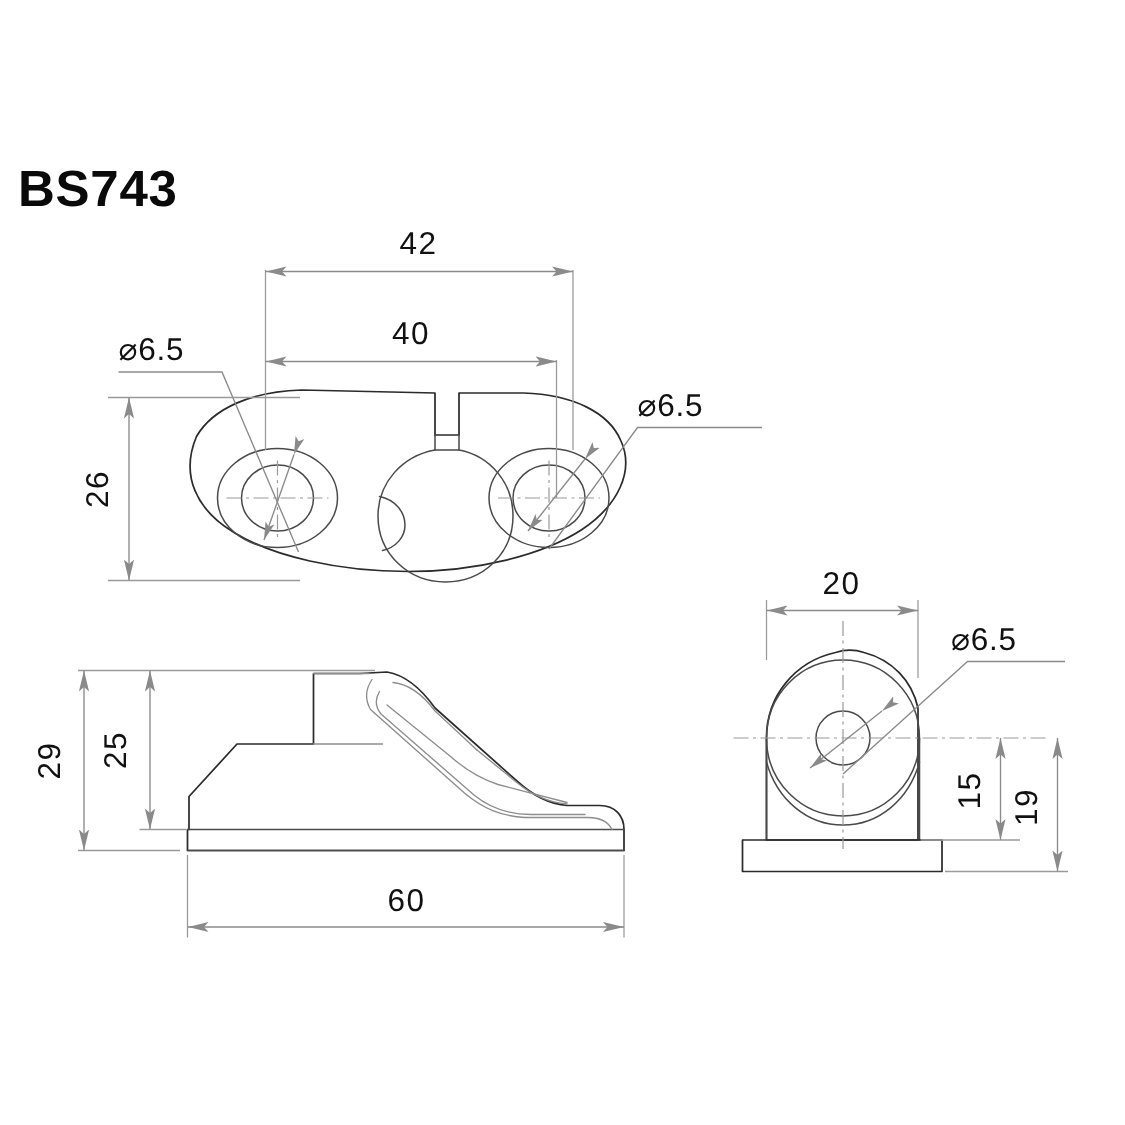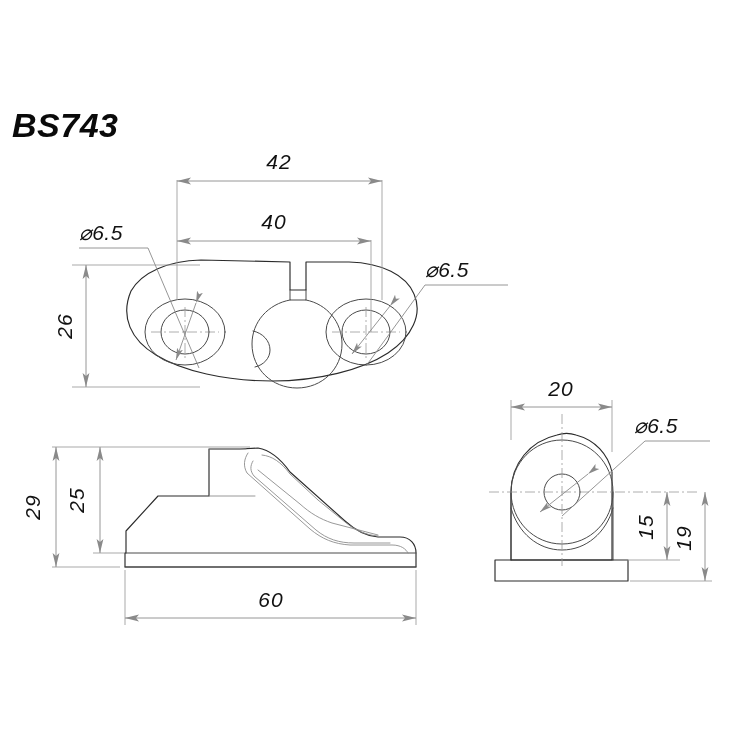--- a/index.html
+++ b/index.html
@@ -14,21 +14,20 @@
     position: relative;
     font-family: "Liberation Sans", sans-serif;
     overflow: hidden;
   }
   #drawing-root {
     position: absolute;
     left: 0;
     top: 0;
     width: 750px;
     height: 750px;
-    font-style: italic;
   }
   svg#drawing-svg {
     display: block;
     width: 750px;
     height: 750px;
     background: #ffffff;
   }
   .part-outline {
     fill: none;
     stroke: #2b2b2b;

